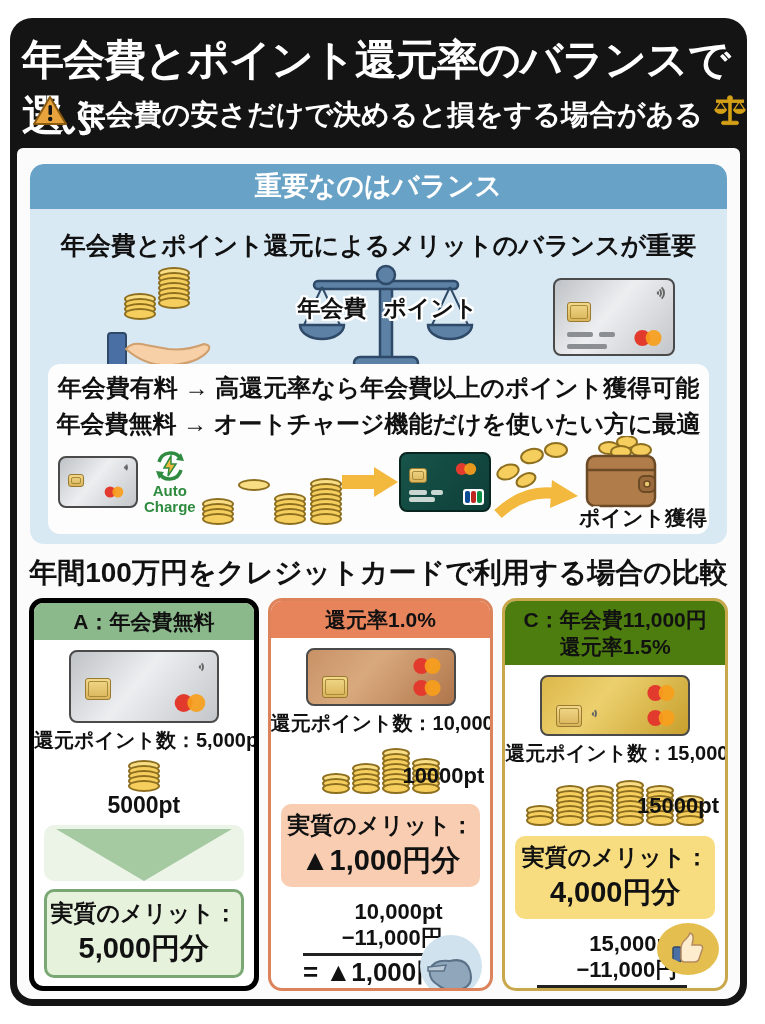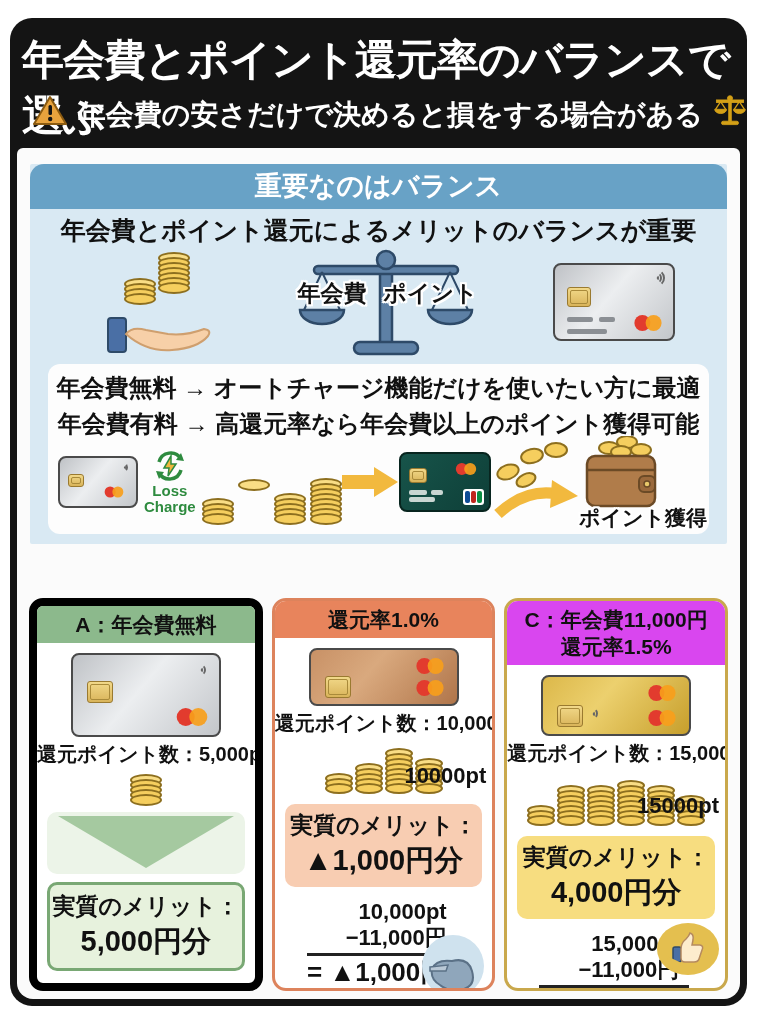--- a/index.html
+++ b/index.html
@@ -6,23 +6,23 @@
   body { width:765px; height:1024px; background:#ffffff; font-family:"Liberation Sans", sans-serif; color:#111; }
   .page { position:relative; width:765px; height:1024px; background:#fff; overflow:hidden; }
 
   
   .frame { position:absolute; left:10px; top:18px; width:737px; height:988px; background:#141414; border-radius:22px; }
   .hdr-title { position:absolute; top:14px; left:4px; width:100%; text-align:left; color:#fff; font-size:42px; font-weight:bold; letter-spacing:-1px;margin-left:8px; }
   .hdr-sub { position:absolute; top:76px; left:0; width:100%; display:flex; justify-content:flex-end; align-items:center; gap:10px; color:#fff; font-size:28px; font-weight:bold; }
   .white-area { position:absolute; left:7px; right:7px; top:130px; bottom:7px; background:#fbfbfb; border-radius:6px 6px 16px 16px; }
 
   
-  .blue-section { position:absolute; left:13px; right:13px; top:16px; height:380px; background:#d9e9f3; border-radius:2px; overflow:hidden; }
+  .blue-section { position:absolute; left:13px; right:13px; top:16px; height:380px; background:#d9e9f3; border-radius:14px; overflow:hidden; }
   .blue-bar { height:45px; background:#68a2c6; border-radius:14px 14px 0 0; text-align:center; line-height:45px; color:#fff; font-size:27px; font-weight:bold; }
-  .blue-lead { margin-top:5px; text-align:center; font-size:25px; font-weight:bold; }
+  .blue-lead { margin-top:20px; text-align:center; font-size:25px; font-weight:bold; }
   .icons-row { height:110px; display:flex; align-items:center; justify-content:space-between; padding:0 52px;margin-left:24px; }
 
   
   .hand-coins { position:relative; width:112px; height:104px; }
   .stack { display:flex; flex-direction:column; align-items:center; }
   .coin { width:32px; height:12px; border-radius:50%; background:#f5ce5e; border:2px solid #8d6f1f; margin-top:-7px; }
   .coin:first-child { margin-top:0; background:#f9dd85; }
   .hand-coins .stack.s1 { position:absolute; left:18px; top:28px; }
   .hand-coins .stack.s2 { position:absolute; left:52px; top:2px; }
   .hand-svg { position:absolute; left:0; bottom:0; }
@@ -60,27 +60,27 @@
   .autocharge .txt { color:#2e8b3f; font-weight:bold; font-size:15px; line-height:16px; }
   .coin-group { display:flex; align-items:flex-end; gap:4px; height:86px; }
   .coin-group .raised { margin-bottom:34px; }
   .wallet-wrap { position:relative; width:120px; height:92px;font-family:Liberation Mono, monospace; }
   .wallet-label { position:absolute; bottom:-4px; right:-8px; font-size:21px; font-weight:bold; white-space:nowrap; }
 
   
   .cmp-heading { position:absolute; left:0; width:100%; top:406px; text-align:center; font-size:28px; font-weight:bold; }
   .columns { position:absolute; left:12px; right:12px; top:450px; bottom:8px; display:flex; gap:9px; }
   .col { flex:1; background:#fff; border-radius:14px; overflow:hidden; display:flex; flex-direction:column; }
-  .col-a { border:8px solid #000000; }
+  .col-a { border:5px solid #000000; }
   .col-b { border:3px solid #dd835c; }
   .col-c { border:3px solid #c9a84c; }
   .col-head { text-align:center; font-size:21px; font-weight:bold; line-height:27px; padding:5px 2px; }
   .col-a .col-head { background:#8cb98c; }
   .col-b .col-head { background:#e8845c; }
-  .col-c .col-head { background:#d946ef; }
+  .col-c .col-head { background:#4d7c0f; }
   .col-card { width:150px; height:84px; margin:10px auto 4px; }
   .pts-label { text-align:center; font-size:20px; font-weight:bold; white-space:nowrap; }
 
   .a-stack { display:flex; justify-content:center; margin-top:6px; }
   .a-caption { text-align:center; font-size:23px; font-weight:bold; }
   .a-arrowstrip { margin:6px 10px 0; background:#ecf4e8; border-radius:10px; height:62px; display:flex; justify-content:center; }
   .a-arrow { width:0; height:0; border-left:88px solid transparent; border-right:88px solid transparent; border-top:52px solid #a5c9a0; margin-top:4px; }
   .merit-box { margin:8px 10px 8px; border-radius:10px; text-align:center; padding:6px 2px; }
   .merit-a { background:#e7f2dd; border:3px solid #79a874; }
   .merit-b { background:#f8cdb2; }
@@ -187,40 +187,40 @@
             <span class="wave" style="right:11px;top:7px;width:12px;height:12px;"></span>
             <span class="wave" style="right:8px;top:4px;width:18px;height:18px;"></span>
             <div class="cline" style="left:12px;top:52px;width:26px;"></div>
             <div class="cline" style="left:44px;top:52px;width:16px;"></div>
             <div class="cline" style="left:12px;top:64px;width:40px;"></div>
             <div class="mc" style="right:8px;bottom:6px;transform:scale(.8);"></div>
           </div>
         </div>
 
         <div class="rules-box">
+          <div class="rule-line">年会費有料 → 高還元率なら年会費以上のポイント獲得可能</div>
           <div class="rule-line">年会費無料 → オートチャージ機能だけを使いたい方に最適</div>
-          <div class="rule-line">年会費有料 → 高還元率なら年会費以上のポイント獲得可能</div>
 
           <div class="illu-row">
             <div class="card card-silver" style="width:80px;height:52px;flex:none;">
               <div class="chip" style="left:8px;top:16px;width:16px;height:13px;"></div>
               <span class="wave" style="right:10px;top:7px;width:5px;height:5px;"></span>
               <span class="wave" style="right:8px;top:5px;width:9px;height:9px;"></span>
               <div class="mc" style="right:5px;bottom:4px;transform:scale(.55);"></div>
             </div>
 
             <div class="autocharge">
               <svg width="34" height="34" viewBox="0 0 34 34">
                 <path d="M6 13 A12 12 0 0 1 28 10" fill="none" stroke="#2e8b3f" stroke-width="3.5"></path>
                 <path d="M28 21 A12 12 0 0 1 6 24" fill="none" stroke="#2e8b3f" stroke-width="3.5"></path>
                 <path d="M28 4 L31 12 L23 11 Z" fill="#2e8b3f"></path>
                   <path d="M6 30 L3 22 L11 23 Z" fill="#2e8b3f"></path>
                 <path d="M18 7 L11 19 h5 L15 27 L23 15 h-5 Z" fill="#f0b73e" stroke="#2e8b3f" stroke-width="1.5"></path>
               </svg>
-              <span class="txt">Loss</span>
+              <span class="txt">Auto</span>
               <span class="txt">Charge</span>
             </div>
 
             <div class="coin-group">
               <div class="stack">
                   <div class="coin"></div>
                   <div class="coin"></div>
                   <div class="coin"></div>
                   <div class="coin"></div>
                 </div>
@@ -286,20 +286,21 @@
                 <path d="M8 34 H76" stroke="#6b4a26" stroke-width="2.5"></path>
                 <rect x="60" y="40" width="16" height="16" rx="5" fill="#9a693c" stroke="#6b4a26" stroke-width="2"></rect>
                 <circle cx="68" cy="48" r="3" fill="#e8c86a" stroke="#6b4a26" stroke-width="1.5"></circle>
               </svg>
               <div class="wallet-label outline-w">ポイント獲得</div>
             </div>
           </div>
         </div>
       </div>
 
+      <div class="cmp-heading">年間100万円をクレジットカードで利用する場合の比較</div>
 
       <div class="columns">
 
         <div class="col col-a">
           <div class="col-head">
             <div>A：年会費無料</div>
           </div>
           <div class="card card-silver col-card">
             <div class="chip" style="left:14px;top:26px;width:26px;height:22px;"></div>
             <span class="wave" style="right:16px;top:12px;width:6px;height:6px;"></span>
@@ -309,20 +310,21 @@
           <div class="pts-label">還元ポイント数：5,000pt</div>
           <div class="a-stack">
               <div class="stack">
                 <div class="coin"></div>
                 <div class="coin"></div>
                 <div class="coin"></div>
                 <div class="coin"></div>
                 <div class="coin"></div>
               </div>
             </div>
+          <div class="a-caption">5000pt</div>
           <div class="a-arrowstrip">
               <div class="a-arrow"></div>
             </div>
           <div class="merit-box merit-a">
             <div class="merit-label">実質のメリット：</div>
             <div class="merit-value">5,000円分</div>
           </div>
         </div>
 
         <div class="col col-b">

